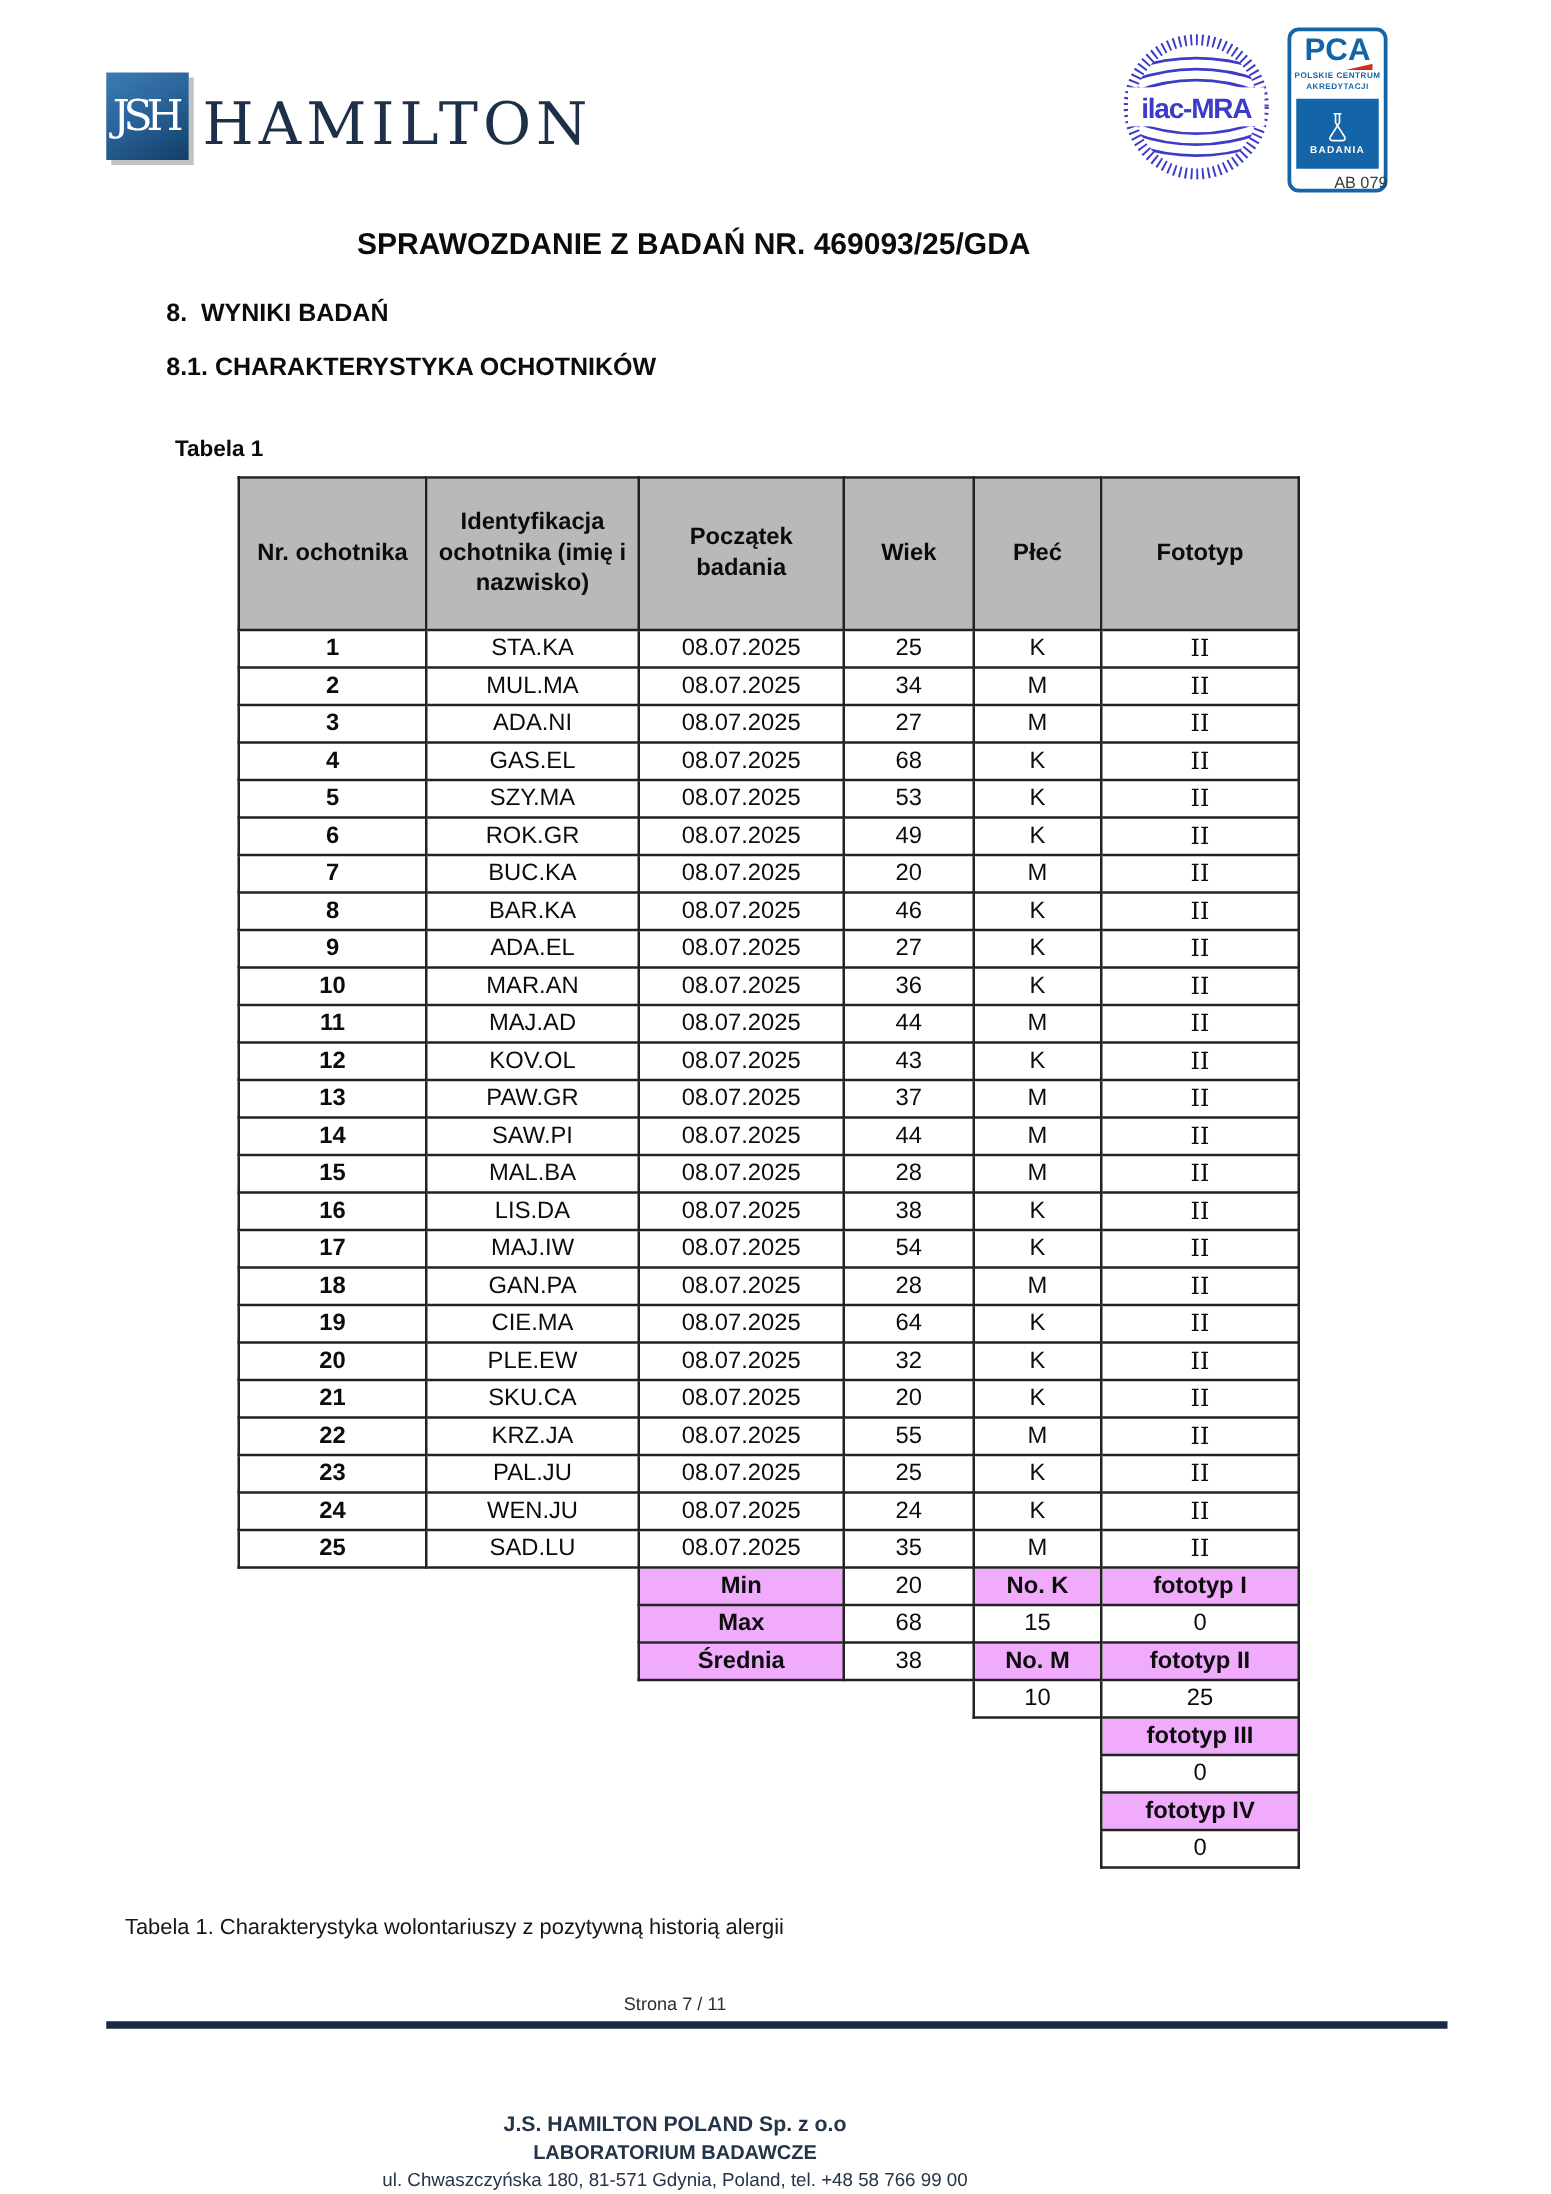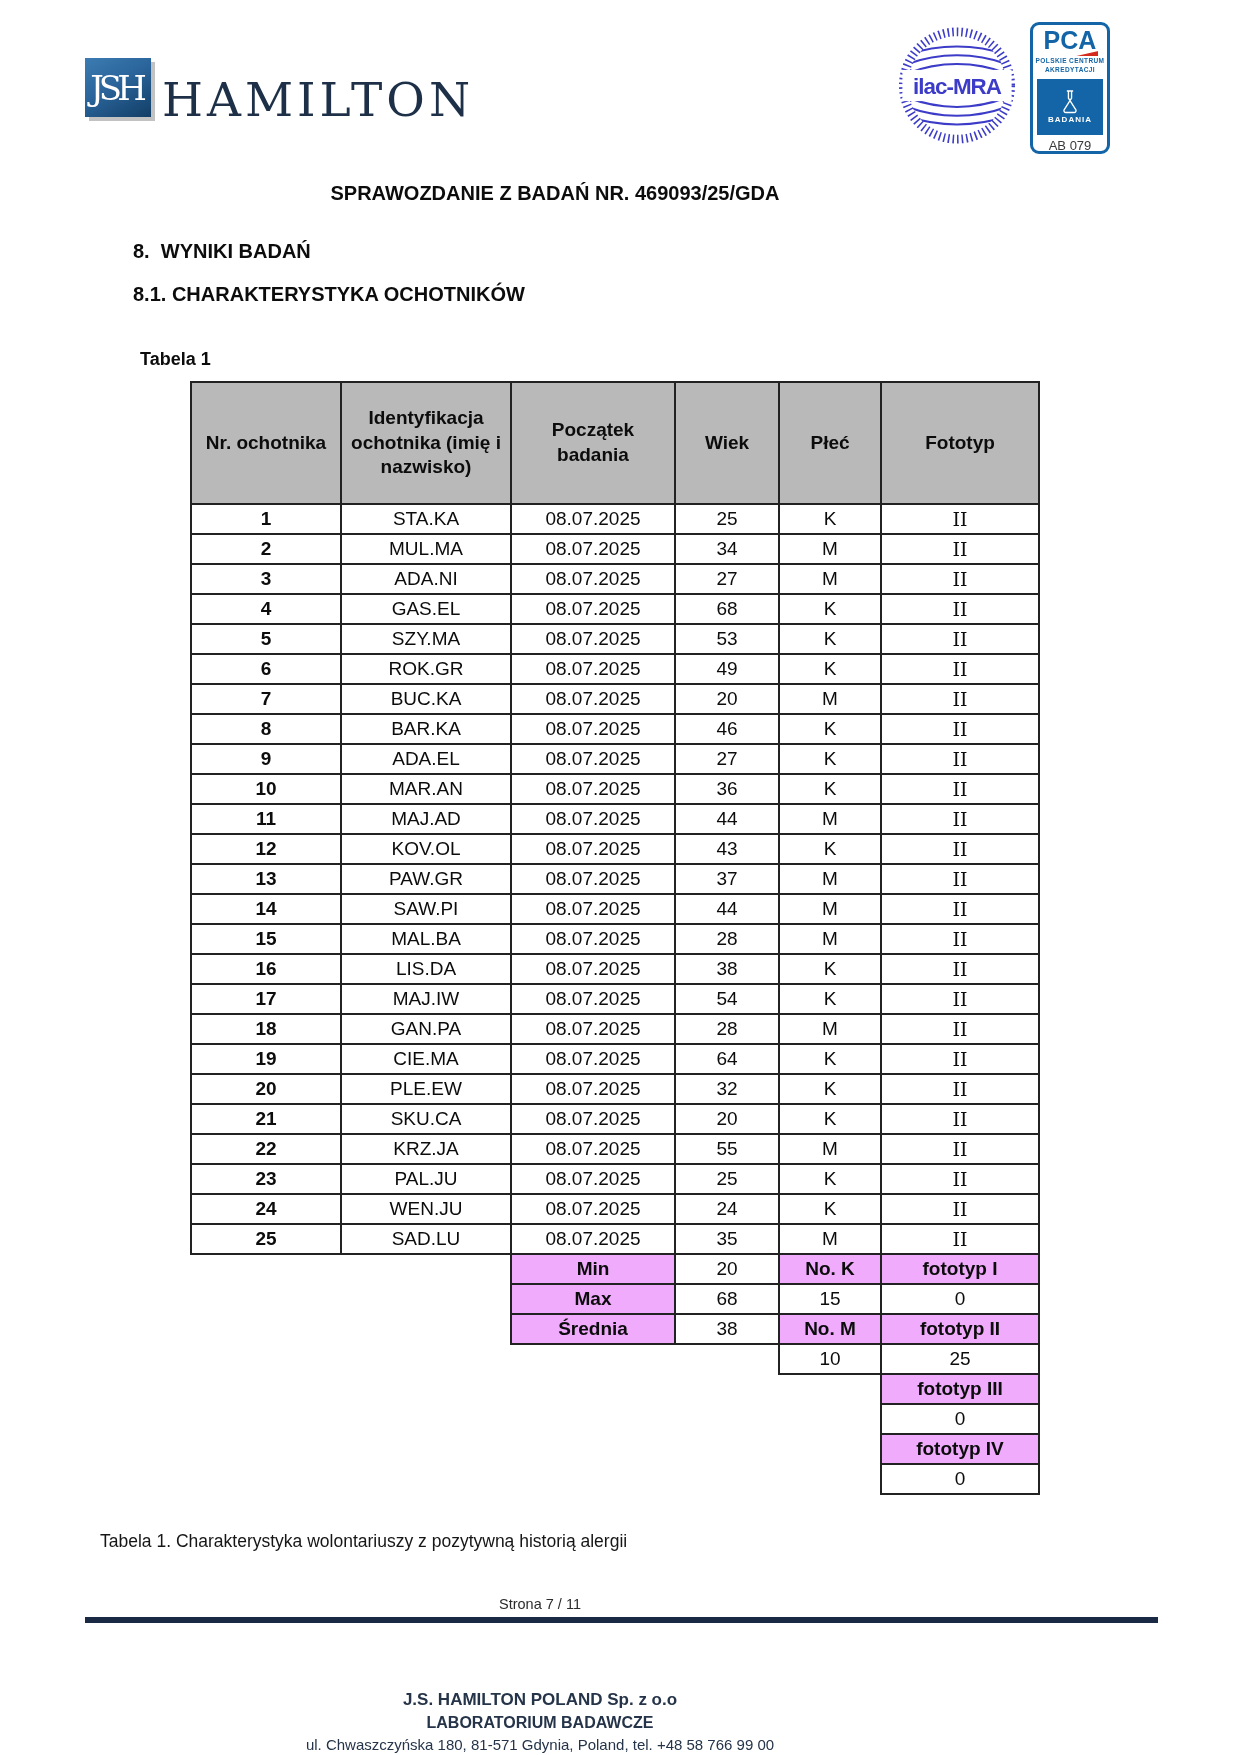--- a/index.html
+++ b/index.html
@@ -4,21 +4,21 @@
 <style>
   html,body{margin:0;padding:0;}
   body{
     width:1241px;height:1755px;background:#ffffff;position:relative;
     font-family:"Liberation Sans", sans-serif;color:#111;overflow:hidden;
   }
   .abs{position:absolute;}
 
   
   .jsh-square{
-    left:85px;top:58px;width:62px;height:59px;
+    left:85px;top:58px;width:62px;height:70px;
     background:linear-gradient(150deg,#3c7cb2 0%,#2a649a 45%,#123e66 100%);
     box-shadow:4px 4px 0 rgba(120,120,120,.45);
     display:flex;align-items:center;justify-content:center;
     color:#fff;font-family:"DejaVu Serif",serif;font-size:34px;letter-spacing:-5px;
     padding-right:4px;
   }
   .brand-text{
     left:162px;top:72px;font-family:"DejaVu Serif",serif;font-size:47px;
     color:#1d3048;letter-spacing:4px;
   }
@@ -38,24 +38,24 @@
   }
   .pca-sub{
     font-size:6.5px;font-weight:bold;color:#1465a7;text-align:center;line-height:1.45;
     margin-top:3px;letter-spacing:.4px;
   }
   .pca-badge{
     margin-top:4px;width:66px;height:56px;background:#1465a7;
     display:flex;flex-direction:column;align-items:center;justify-content:center;gap:0;
   }
   .pca-badge-label{color:#fff;font-size:8px;font-weight:bold;letter-spacing:1px;}
-  .pca-ab{left:1030px;top:138px;width:80px;text-align:center;font-size:13px;color:#3a3a3a;}
+  .pca-ab{left:1030px;top:138px;width:80px;text-align:right;font-size:13px;color:#3a3a3a;}
 
   
-  .doc-title{left:0;top:182px;width:1110px;text-align:center;font-size:20px;font-weight:bold;color:#0c0c0c;}
+  .doc-title{left:0;top:182px;width:1110px;text-align:center;font-size:24px;font-weight:bold;color:#0c0c0c;}
   .sec-8{left:133px;top:240px;font-size:20px;font-weight:bold;white-space:pre;color:#0c0c0c;}
   .sec-81{left:133px;top:283px;font-size:20px;font-weight:bold;color:#0c0c0c;}
   .tabela-label{left:140px;top:349px;font-size:18px;font-weight:bold;color:#0c0c0c;}
 
   
   table.main{
     left:190px;top:381px;position:absolute;border-collapse:collapse;table-layout:fixed;
     font-size:19px;color:#0c0c0c;
   }
   table.main th, table.main td{

